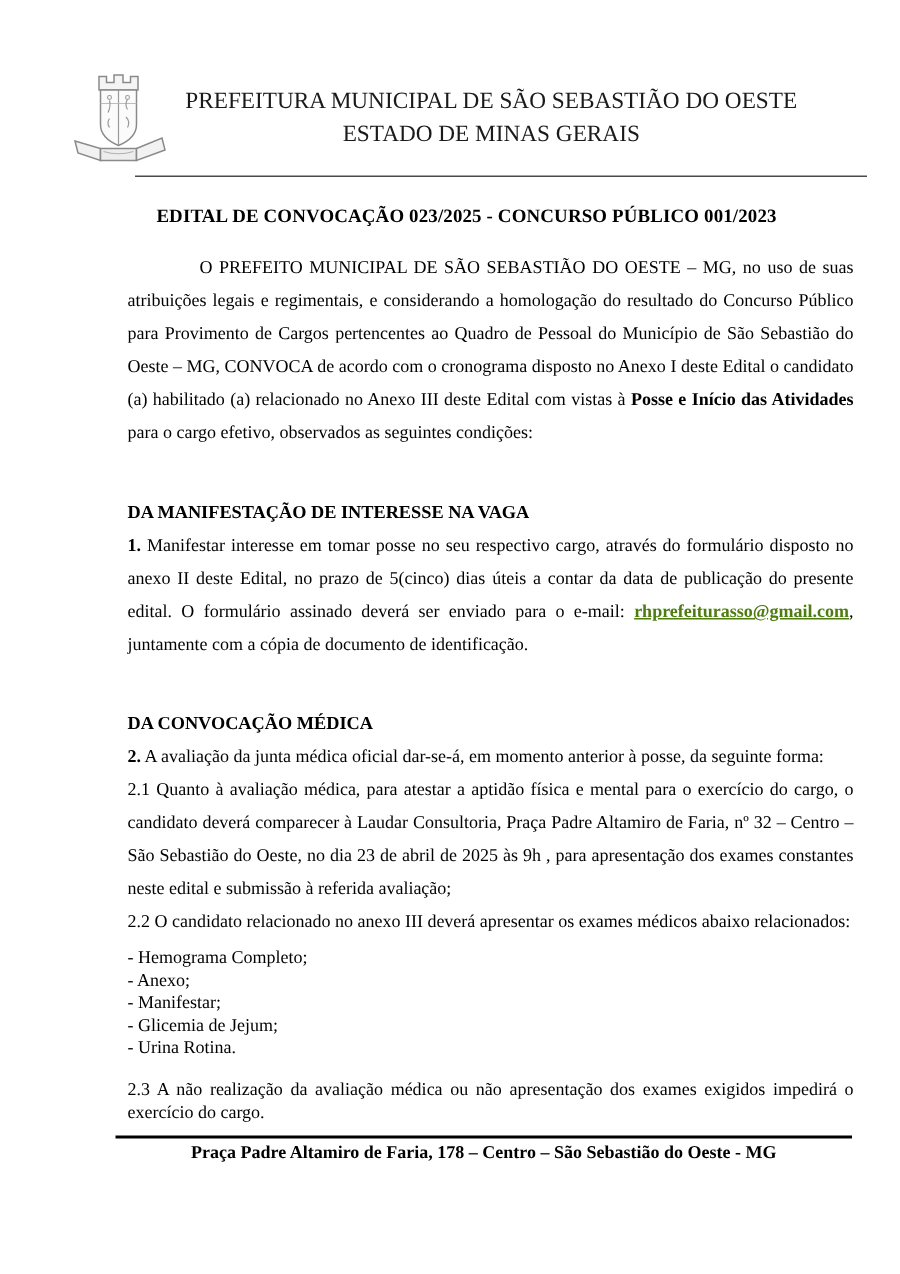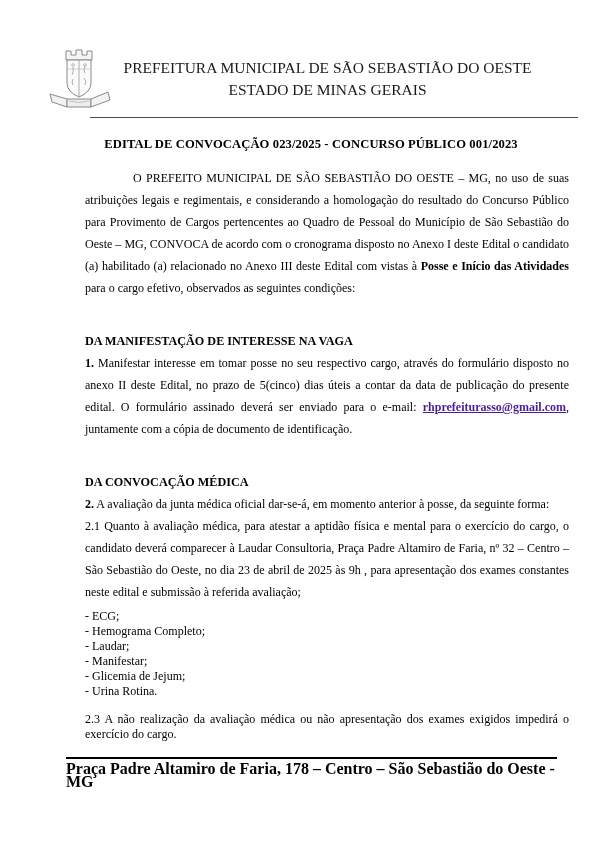--- a/index.html
+++ b/index.html
@@ -26,29 +26,29 @@
     position:absolute; left:46px; top:137px; width:490px;
     text-align:center; font-weight:bold; font-size:12.6px; letter-spacing:0.1px;
   }
   .body-col {
     position:absolute; left:65px; top:167px; width:484px;
     font-size:12px; color:#000;
   }
   p.para { text-align:justify; line-height:22px;font-family:Liberation Serif, serif; }
   p.intro { text-indent:48px; }
   .section-heading { font-weight:bold; font-size:12.2px; line-height:22px; margin-top:31px; }
-  .email-link { color:#4c1d95; font-weight:bold; text-decoration:underline; cursor:pointer; }
+  .email-link { color:#4d7c0f; font-weight:bold; text-decoration:underline; cursor:pointer; }
   ul.exam-list { list-style:none; margin-top:6px; }
   ul.exam-list li { line-height:15px; }
   p.tight { line-height:15px; margin-top:13px; text-align:justify; }
   .footer {
-    position:absolute; left:46px; top:757px; width:491px;
+    position:absolute; left:57px; top:757px; width:491px;
     border-top:2px solid #000;
     padding-top:3px;
-    text-align:left; font-weight:bold; font-size:16px; line-height:13px;
+    text-align:center; font-weight:bold; font-size:12px; line-height:13px;
   }
 </style>
 </head>
 <body>
 
 <div class="page">
 
   <svg class="header-logo" viewBox="0 0 66 68" xmlns="http://www.w3.org/2000/svg">
 
     <path d="M20 15 L20 6 L25 6 L25 10 L30 10 L30 5 L36 5 L36 10 L41 10 L41 6 L46 6 L46 15 Z" fill="#f4f4f4" stroke="#8a8a8a" stroke-width="1"></path>
@@ -82,25 +82,25 @@
     <div class="section-heading">DA MANIFESTAÇÃO DE INTERESSE NA VAGA</div>
 
     <p class="para"><b>1.</b><span> Manifestar interesse em tomar posse no seu respectivo cargo, através do formulário disposto no anexo II deste Edital, no prazo de 5(cinco) dias úteis a contar da data de publicação do presente edital. O formulário assinado deverá ser enviado para o e-mail: </span><a class="email-link">rhprefeiturasso@gmail.com</a><span>, juntamente com a cópia de documento de identificação.</span></p>
 
     <div class="section-heading">DA CONVOCAÇÃO MÉDICA</div>
 
     <p class="para"><b>2.</b><span> A avaliação da junta médica oficial dar-se-á, em momento anterior à posse, da seguinte forma:</span></p>
 
     <p class="para">2.1 Quanto à avaliação médica, para atestar a aptidão física e mental para o exercício do cargo, o candidato deverá comparecer à Laudar Consultoria, Praça Padre Altamiro de Faria, nº 32 – Centro – São Sebastião do Oeste, no dia 23 de abril de 2025 às 9h , para apresentação dos exames constantes neste edital e submissão à referida avaliação;</p>
 
+    <p class="para">2.2 O candidato relacionado no anexo III deverá apresentar os exames médicos abaixo relacionados:</p>
 
     <ul class="exam-list">
-      <li>- ECG;</li>
       <li>- Hemograma Completo;</li>
-      <li>- Laudar;</li>
+      <li>- Anexo;</li>
       <li>- Manifestar;</li>
       <li>- Glicemia de Jejum;</li>
       <li>- Urina Rotina.</li>
     </ul>
 
     <p class="tight">2.3 A não realização da avaliação médica ou não apresentação dos exames exigidos impedirá o exercício do cargo.</p>
 
   </div>
 
   <div class="footer">

